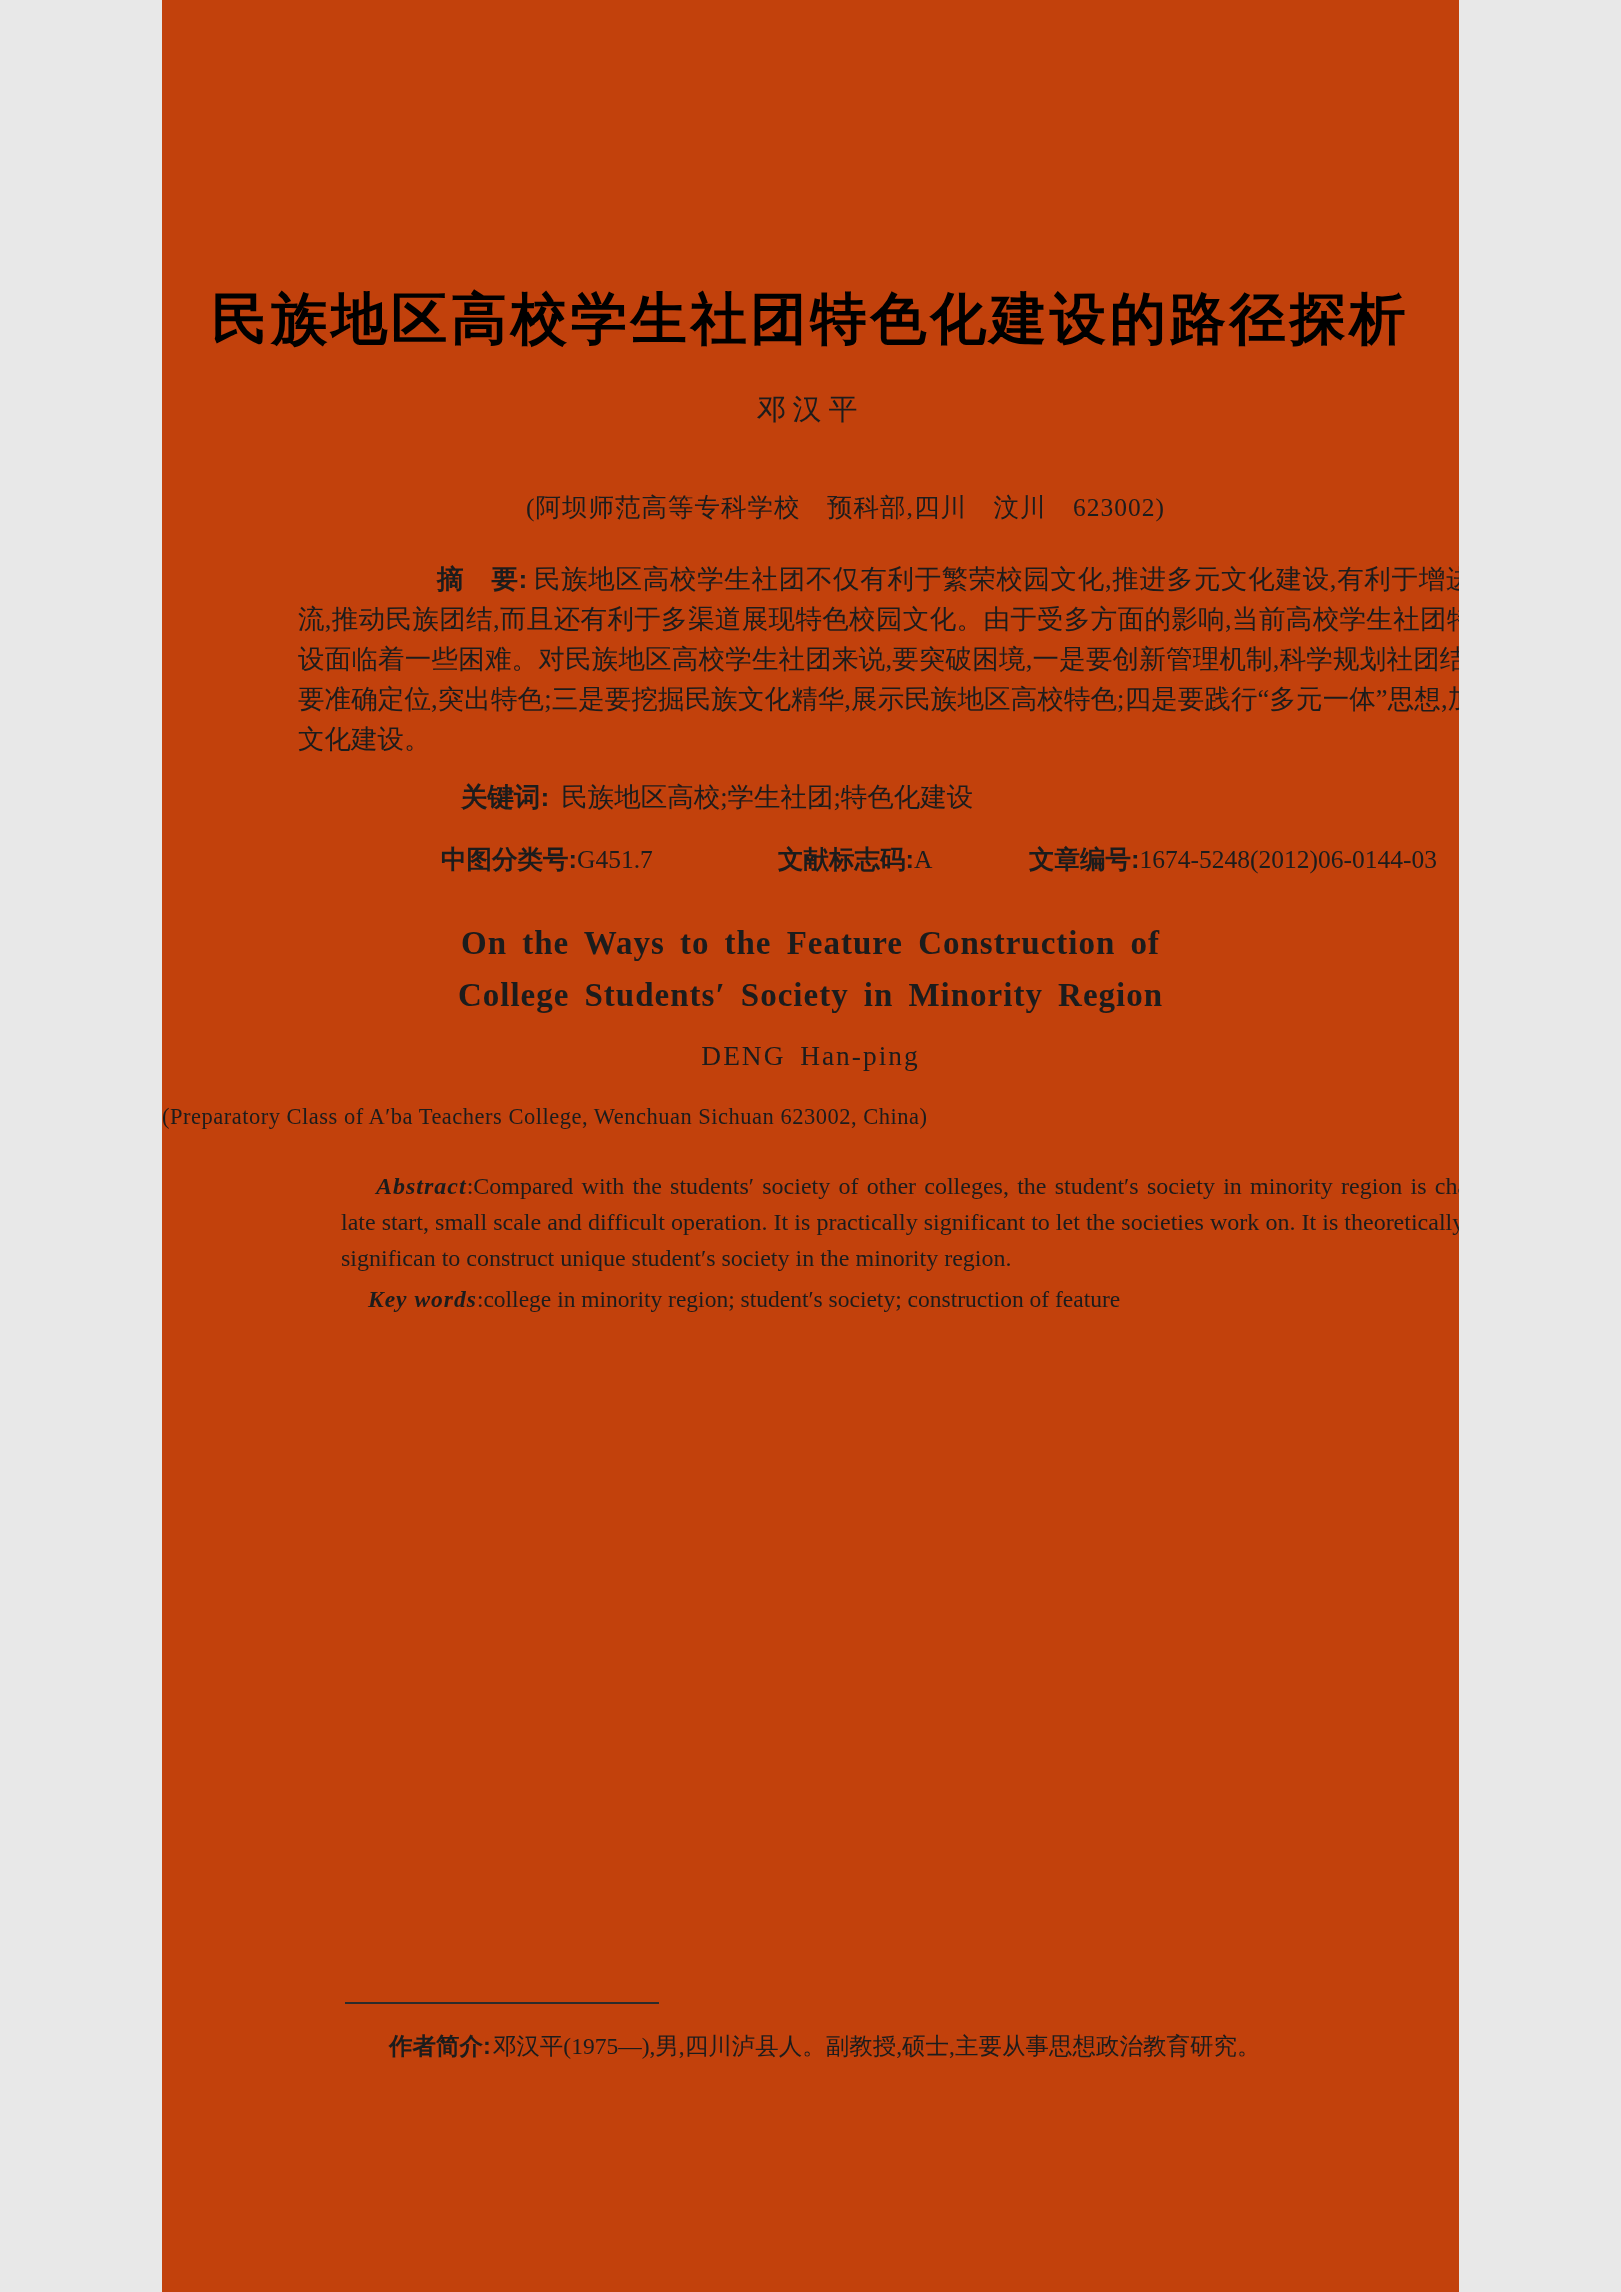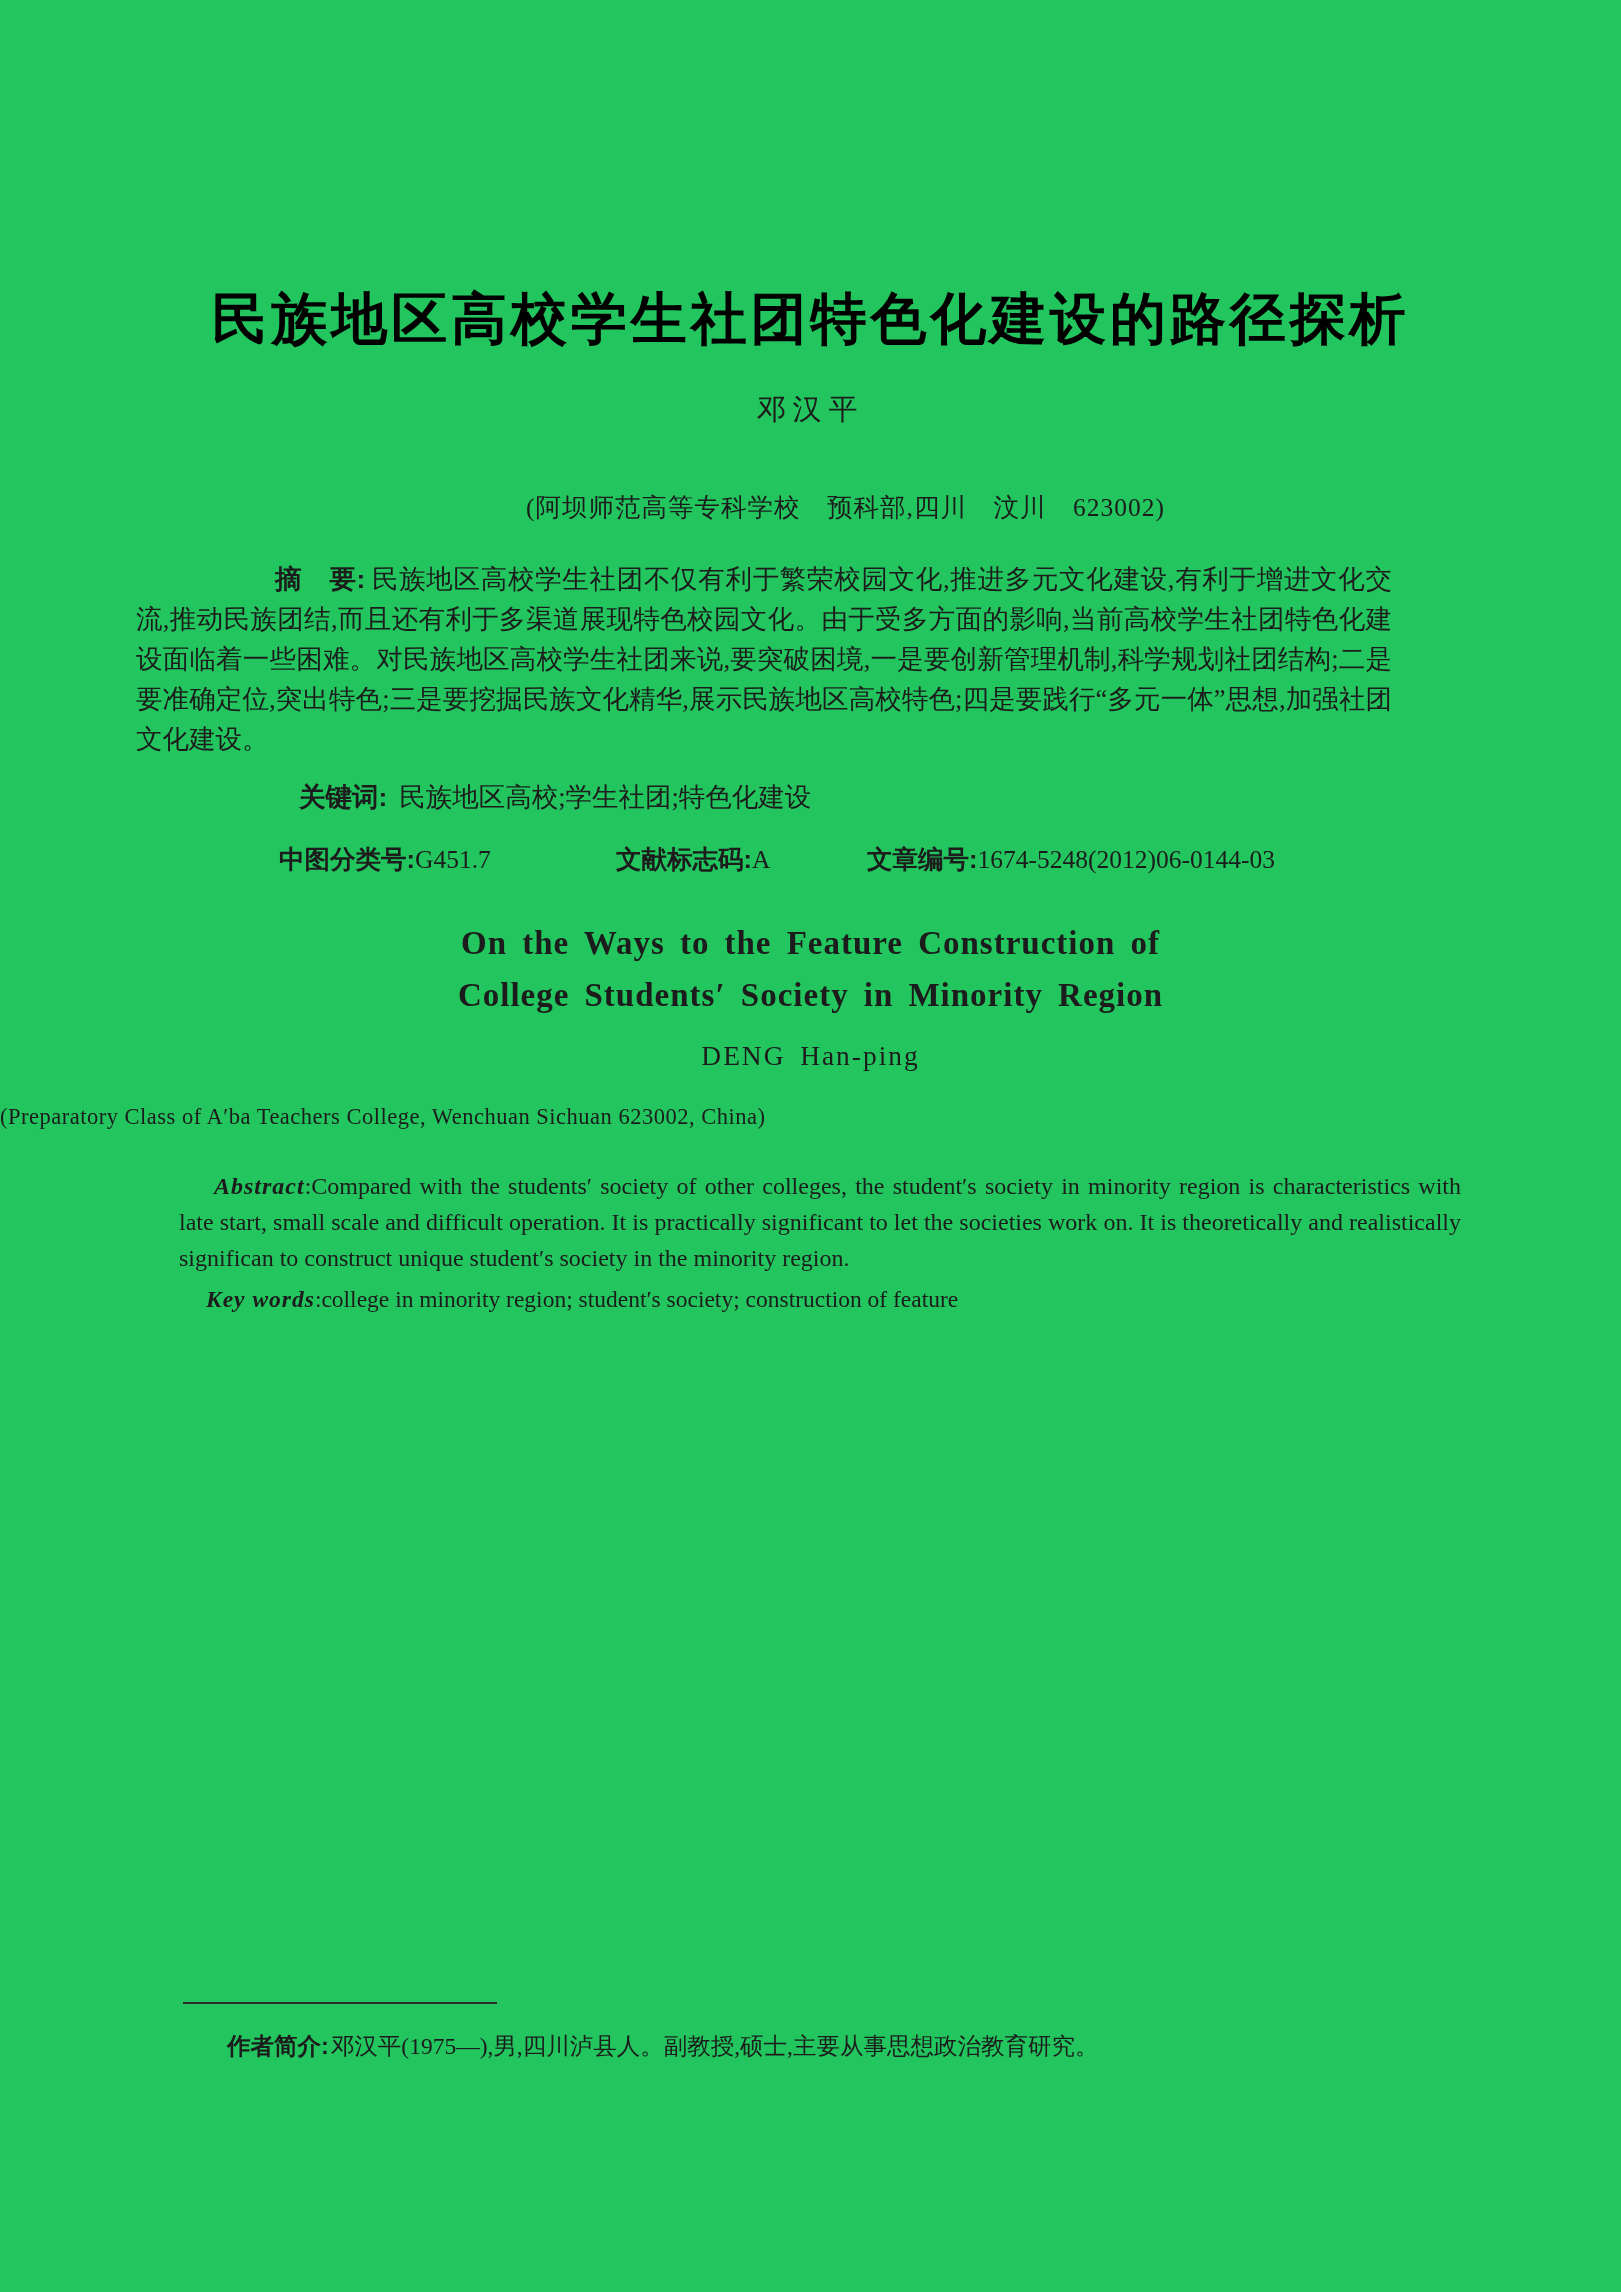--- a/index.html
+++ b/index.html
@@ -1,21 +1,21 @@
 <!DOCTYPE html>
 <html><head>
 <meta charset="utf-8">
 <style>
   html, body { margin: 0; padding: 0; background: #e8e8e8; }
   .page {
     position: relative;
-    width: 1621px;
+    width: 1297px;
     height: 2293px;
     margin: 0 auto;
-    background: #22c55e;
+    background: #c2410c;
     font-family: "Liberation Serif", "DejaVu Serif", serif;
     color: #1c1c1c;
     overflow: hidden;
   }
   .zh-title {
     position: absolute; top: 282px; left: 0; width: 100%;
     text-align: center;
     font-size: 56px; font-weight: bold; letter-spacing: 3.9px;
     color: #000;
     white-space: nowrap;

